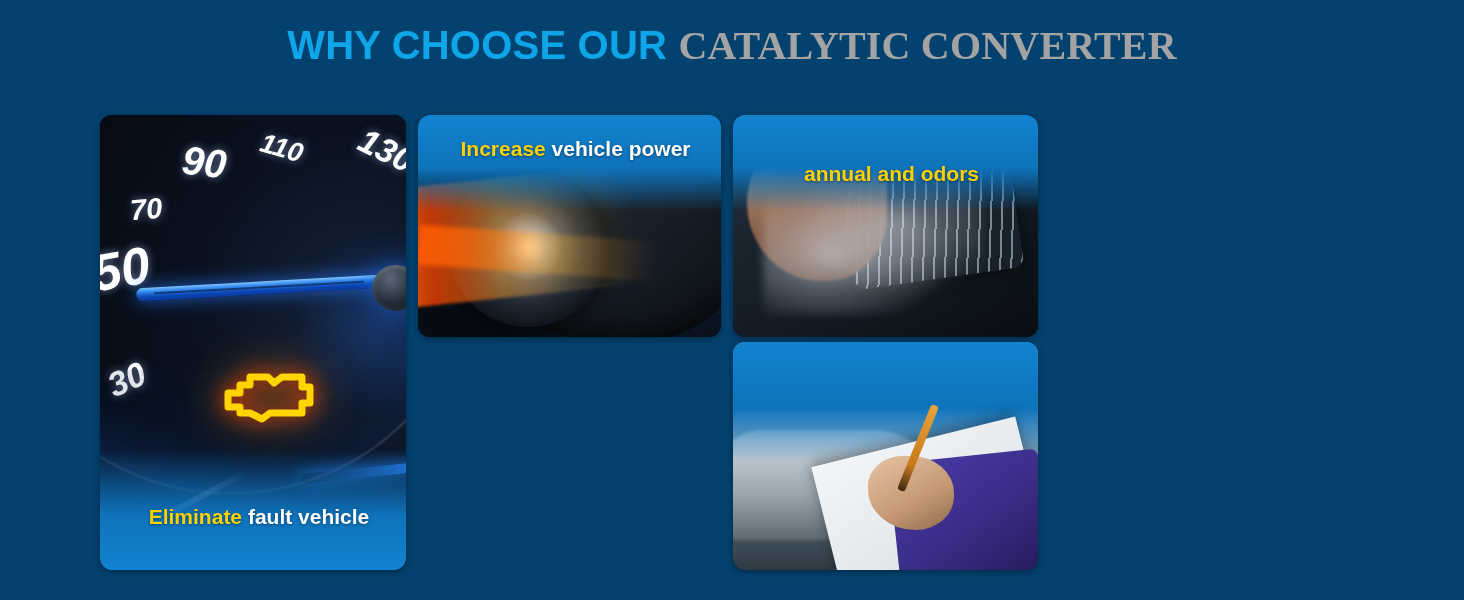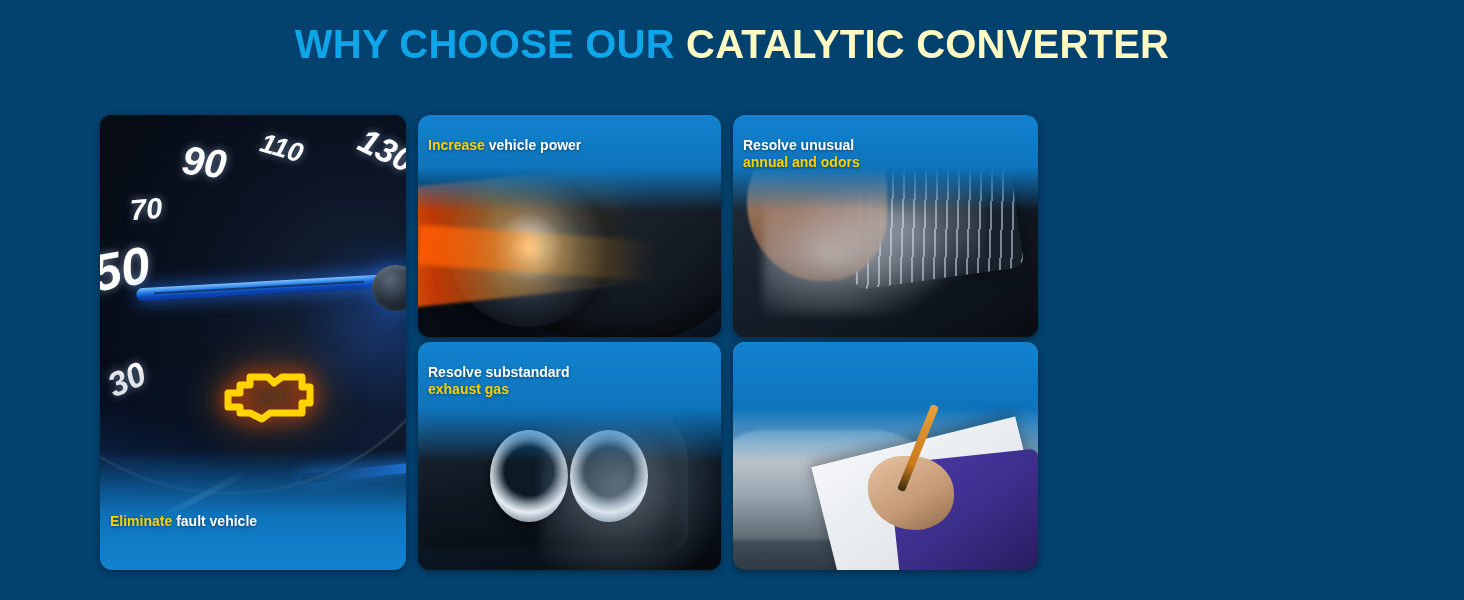--- a/index.html
+++ b/index.html
@@ -23,21 +23,21 @@
   .title-bar {
     position: absolute;
     top: 22px; left: 0; right: 0;
     text-align: center;
     font-size: 40px;
     font-weight: bold;
     letter-spacing: 0.2px;
     white-space: nowrap;
   }
   .title-accent { color: #0ea5e9; }
-  .title-main   { color: #fef9c3; }
+  .title-main   { color: #a3a3a3; font-family: Liberation Serif, serif; }
 
   
   .grid {
     position: absolute;
     top: 115px;
     left: 100px;
     width: 1264px;
     height: 455px;
     display: grid;
     grid-template-columns: 306px 303px 305px 316px;
@@ -54,23 +54,23 @@
     background: #0a1620;
     box-shadow: 0 2px 6px rgba(0,0,0,0.35);
   }
   .card-tall  { height: 455px; }
   .card-small { height: 222px; }
   .card-mid   { height: 228px; }
 
   
   .caption {
     position: absolute;
-    left: 0; right: 0;
-    text-align: left;
-    font-size: 14px;
+    left: 12px; right: 0;
+    text-align: center;
+    font-size: 21px;
     font-weight: 600;
     line-height: 1.18;
     z-index: 6;
     text-shadow: 0 1px 3px rgba(0,0,0,0.45);
     padding: 0 10px;
   }
   .caption-top    { top: 22px; }
   .caption-bottom { bottom: 40px; }
   .cap-white  { color: #ffffff; }
   .cap-yellow { color: #fcd100; }
@@ -441,47 +441,34 @@
           <div class="fire"></div>
           <div class="fire2"></div>
         </div>
         <div class="bluewash-top"></div>
         <div class="caption caption-top">
           <span class="cap-yellow">Increase</span>
           <span class="cap-white">vehicle power</span>
         </div>
       </div>
 
-      <div class="card card-mid">
-        <div class="exhaust-scene">
-          <div class="bumper"></div>
-          <div class="pipe pipe-a"></div>
-          <div class="pipe pipe-b"></div>
-          <div class="smoke"></div>
-        </div>
-        <div class="bluewash-top tall"></div>
-        <div class="caption caption-top">
-          <span class="cap-white">Resolve substandard</span><br>
-          <span class="cap-yellow">exhaust gas</span>
-        </div>
-      </div>
     </div>
 
 
     <div class="col col-split">
 
       <div class="card card-small">
         <div class="vent-scene">
           <div class="vent-grille"></div>
           <div class="hand"></div>
           <div class="vent-smoke"></div>
         </div>
         <div class="bluewash-top"></div>
         <div class="caption caption-top">
-          <span class="cap-white">Resolve unusual</span><br>
+          <br>
           <span class="cap-yellow">annual and odors</span>
         </div>
       </div>
 
       <div class="card card-mid">
         <div class="inspect-scene">
           <div class="garage-car"></div>
           <div class="clipboard"></div>
           <div class="pen"></div>
           <div class="hand2"></div>

